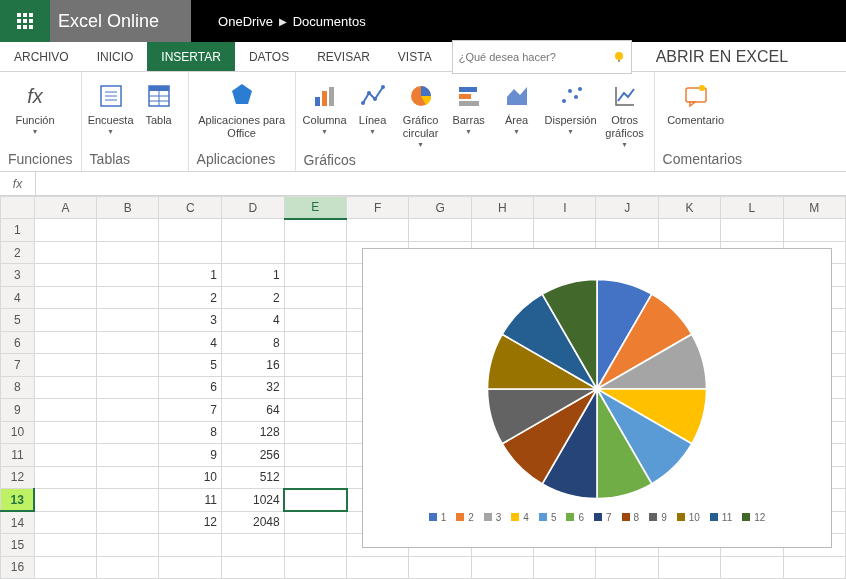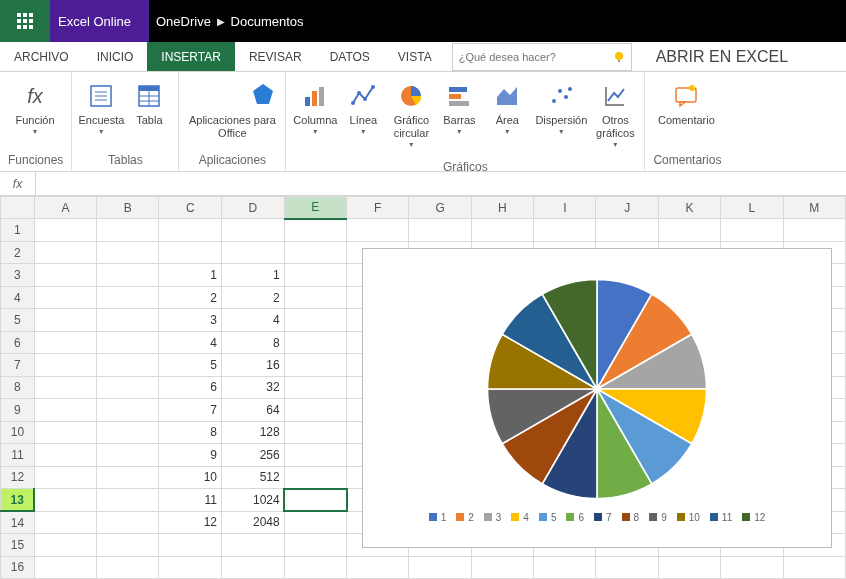--- a/index.html
+++ b/index.html
@@ -2,44 +2,44 @@
 <html><head>
 <meta charset="utf-8">
 <style>
 * { box-sizing: border-box; margin: 0; padding: 0; }
 body { font-family: "Segoe UI", Arial, sans-serif; font-size: 12px; color: #333; background: #fff; width: 846px; height: 579px; overflow: hidden; }
 
 
 .titlebar { display: flex; height: 42px; background: #000; color: #fff; align-items: center; }
 .app-launcher { width: 50px; height: 42px; background: #217346; display: flex; align-items: center; justify-content: center; font-size: 18px; }
 .app-launcher svg { width: 16px; height: 16px; }
-.app-name { background: #4c1d95; height: 42px; display: flex; align-items: center; padding: 0 18px 0 8px; font-size: 13px; font-weight: 300; }
-.breadcrumb { padding: 0 7px; font-size: 13px; color: #fff; display: flex; align-items: center; gap: 6px; }
+.app-name { background: #737373; height: 42px; display: flex; align-items: center; padding: 0 32px 0 8px; font-size: 18px; font-weight: 300; }
+.breadcrumb { padding: 0 27px; font-size: 13px; color: #fff; display: flex; align-items: center; gap: 6px; }
 .breadcrumb .sep { font-size: 10px; opacity: .9; }
 
 
 .tabsrow { display: flex; height: 30px; background: #fff; border-bottom: 1px solid #d4d4d4; align-items: stretch; }
 .tab { padding: 0 14px; display: flex; align-items: center; font-size: 12px; color: #444; cursor: pointer; }
 .tab.active { background: #217346; color: #fff; }
 .search-box { margin-left: 6px; display: flex; align-items: center; }
-.search-box input { width: 180px; height: 28px; border: 1px solid #ccc; padding: 0 22px 0 6px; font-size: 11px; color: #888; }
+.search-box input { width: 180px; height: 34px; border: 1px solid #ccc; padding: 0 22px 0 6px; font-size: 11px; color: #888; }
 .search-box .bulb { margin-left: -20px; width: 14px; height: 14px; display: flex; align-items: center; justify-content: center; }
 .open-excel { margin-left: 20px; padding: 0 10px; display: flex; align-items: center; font-size: 16px; color: #444; }
 
 
 .ribbon { display: flex; background: #fff; border-bottom: 1px solid #d4d4d4; height: 100px; }
 .group { display: flex; flex-direction: column; justify-content: space-between; border-right: 1px solid #e0e0e0; padding: 4px 8px 0 8px; }
 .group-items { display: flex; gap: 6px; align-items: flex-start; }
 .rbtn { display: flex; flex-direction: column; align-items: center; width: 54px; cursor: pointer; padding-top: 2px; }
-.rbtn.wide { width: 90px; align-items: flex-end; }
+.rbtn.wide { width: 90px; }
 .rbtn.narrow { width: 42px; }
 .rbtn .ic { height: 36px; display: flex; align-items: center; justify-content: center; }
 .rbtn .lbl { font-size: 11px; text-align: center; line-height: 13px; color: #444; }
 .rbtn .caret { font-size: 8px; color: #666; line-height: 10px; }
-.group-label { text-align: center; font-size: 12px; color: #666; padding: 2px 0 4px; margin-top: 8px; }
+.group-label { font-size: 14px; color: #666; padding: 2px 0 4px; }
 
 
 .formula-bar { display: flex; align-items: center; height: 24px; border-bottom: 1px solid #d4d4d4; }
 .fx-lbl { width: 36px; text-align: center; font-style: italic; color: #666; border-right: 1px solid #d4d4d4; height: 100%; display: flex; align-items: center; justify-content: center; font-size: 12px; }
 .formula-input { flex: 1; height: 100%; border: none; padding: 0 6px; font-size: 12px; }
 
 
 .grid-wrap { display: flex; height: calc(579px - 42px - 30px - 100px - 24px); position: relative; }
 .grid { border-collapse: collapse; table-layout: fixed; }
 .grid th, .grid td { border: 1px solid #d9d9d9; font-size: 12px; height: 19px; background: #fff; }
@@ -83,22 +83,22 @@
     <span>OneDrive</span>
     <span class="sep">▶</span>
     <span>Documentos</span>
   </div>
 </div>
 
 <div class="tabsrow">
   <div class="tab">ARCHIVO</div>
   <div class="tab">INICIO</div>
   <div class="tab active">INSERTAR</div>
+  <div class="tab">DATOS</div>
   <div class="tab">REVISAR</div>
-  <div class="tab">DATOS</div>
   <div class="tab">VISTA</div>
   <div class="search-box">
     <input type="text" placeholder="¿Qué desea hacer?" style="">
     <span class="bulb">
       <svg width="12" height="12" viewBox="0 0 12 12">
           <circle cx="6" cy="5" r="4" fill="#ffc000"></circle>
           <rect x="5" y="9" width="2" height="2" fill="#999"></rect>
         </svg>
     </span>
   </div>

